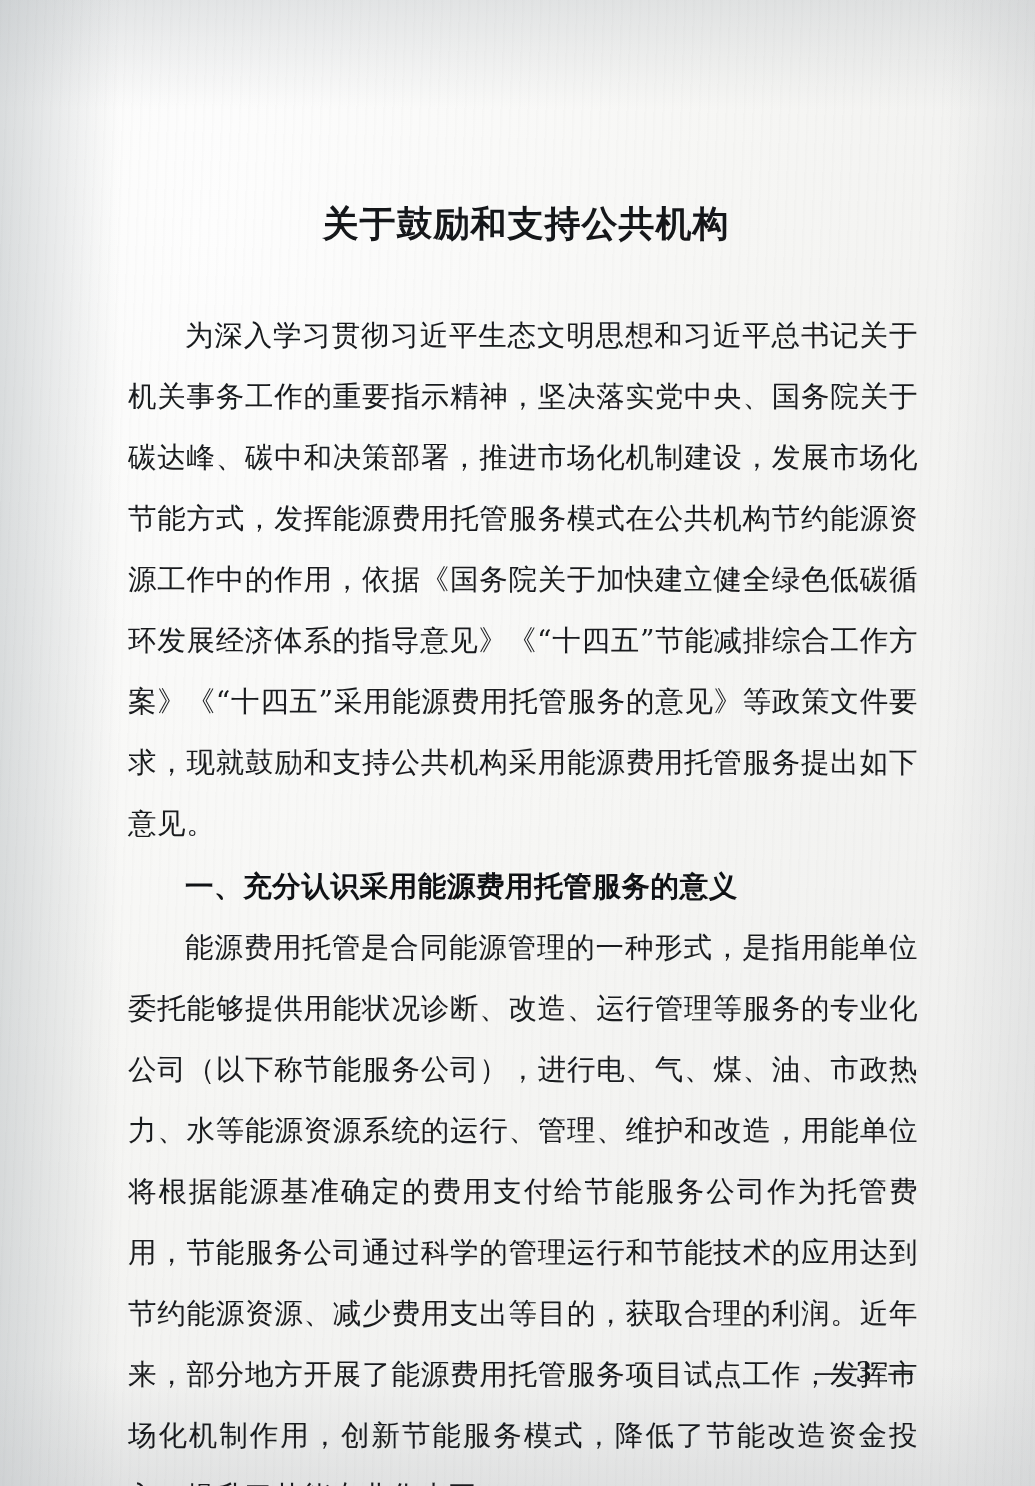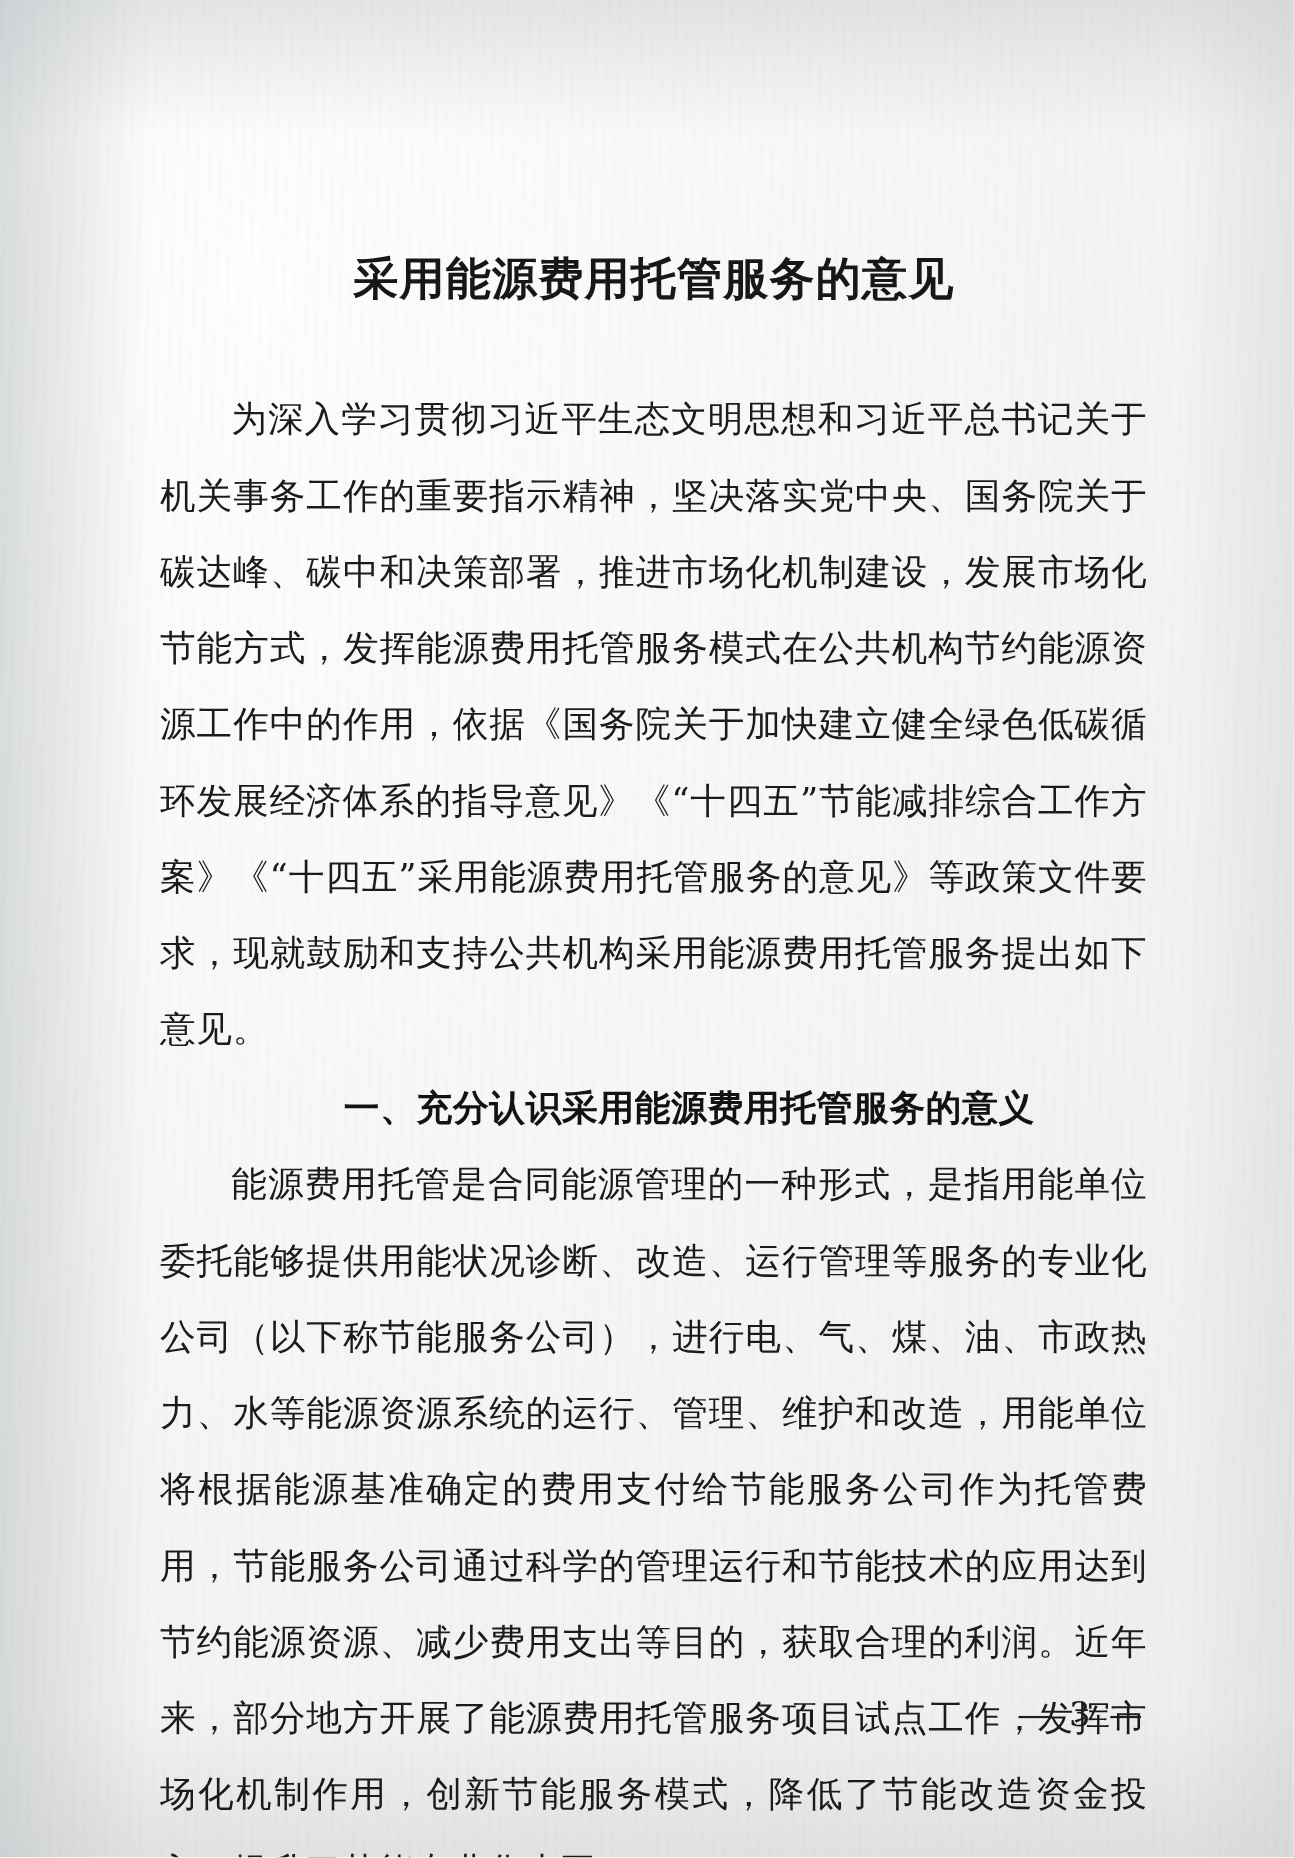--- a/index.html
+++ b/index.html
@@ -91,21 +91,20 @@
   }
   h2.section-heading {
     margin: 0;
     font-size: 28.5px;
     line-height: 61px;
     letter-spacing: 0.6px;
     font-weight: bold;
     text-indent: 2em;
     color: #101215;
     font-family: "DejaVu Serif", "Liberation Serif", serif;
-    text-align: center;
   }
 
   .page-number {
     position: absolute;
     right: 118px;
     bottom: 98px;
     font-size: 27px;
     letter-spacing: 3px;
     color: #1b1d20;
     font-family: "DejaVu Serif", "Liberation Serif", serif;
@@ -118,21 +117,21 @@
 
   <div class="scan-shade-top"></div>
   <div class="scan-shade-left"></div>
   <div class="scan-shade-right"></div>
   <div class="scan-shade-bottom"></div>
   <div class="paper-noise"></div>
 
   <div class="content">
 
     <h1 class="doc-title">
-      <span class="line line2">采用能源费用托管服务的意见</span>
+      <span class="line line1">关于鼓励和支持公共机构</span>
     </h1>
 
     <p class="body-para">为深入学习贯彻习近平生态文明思想和习近平总书记关于机关事务工作的重要指示精神，坚决落实党中央、国务院关于碳达峰、碳中和决策部署，推进市场化机制建设，发展市场化节能方式，发挥能源费用托管服务模式在公共机构节约能源资源工作中的作用，依据《国务院关于加快建立健全绿色低碳循环发展经济体系的指导意见》《“十四五”节能减排综合工作方案》《“十四五”采用能源费用托管服务的意见》等政策文件要求，现就鼓励和支持公共机构采用能源费用托管服务提出如下意见。</p>
 
     <h2 class="section-heading">一、充分认识采用能源费用托管服务的意义</h2>
 
     <p class="body-para">能源费用托管是合同能源管理的一种形式，是指用能单位委托能够提供用能状况诊断、改造、运行管理等服务的专业化公司（以下称节能服务公司），进行电、气、煤、油、市政热力、水等能源资源系统的运行、管理、维护和改造，用能单位将根据能源基准确定的费用支付给节能服务公司作为托管费用，节能服务公司通过科学的管理运行和节能技术的应用达到节约能源资源、减少费用支出等目的，获取合理的利润。近年来，部分地方开展了能源费用托管服务项目试点工作，发挥市场化机制作用，创新节能服务模式，降低了节能改造资金投入，提升了节能专业化水平，</p>
 
   </div>
 

